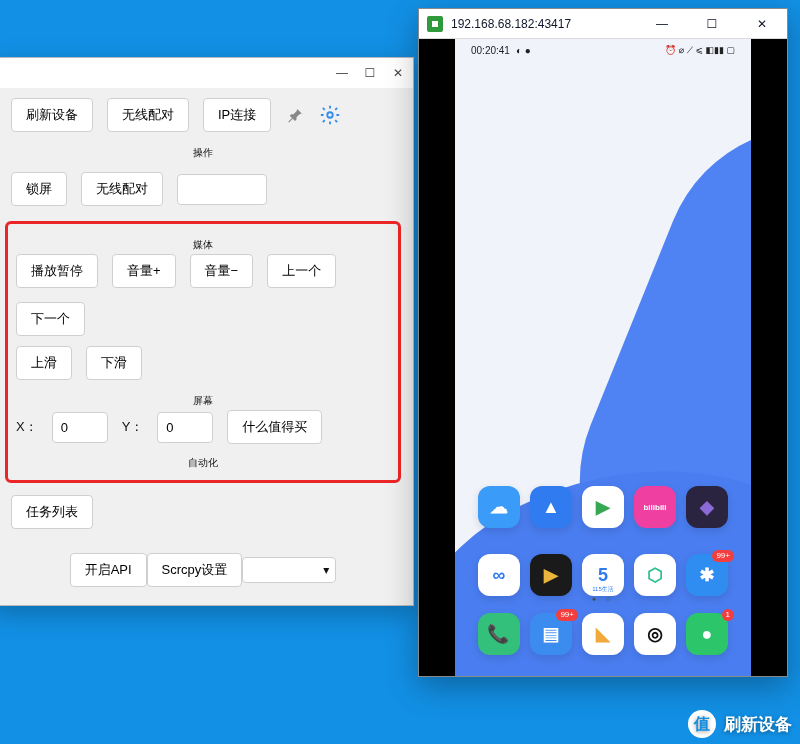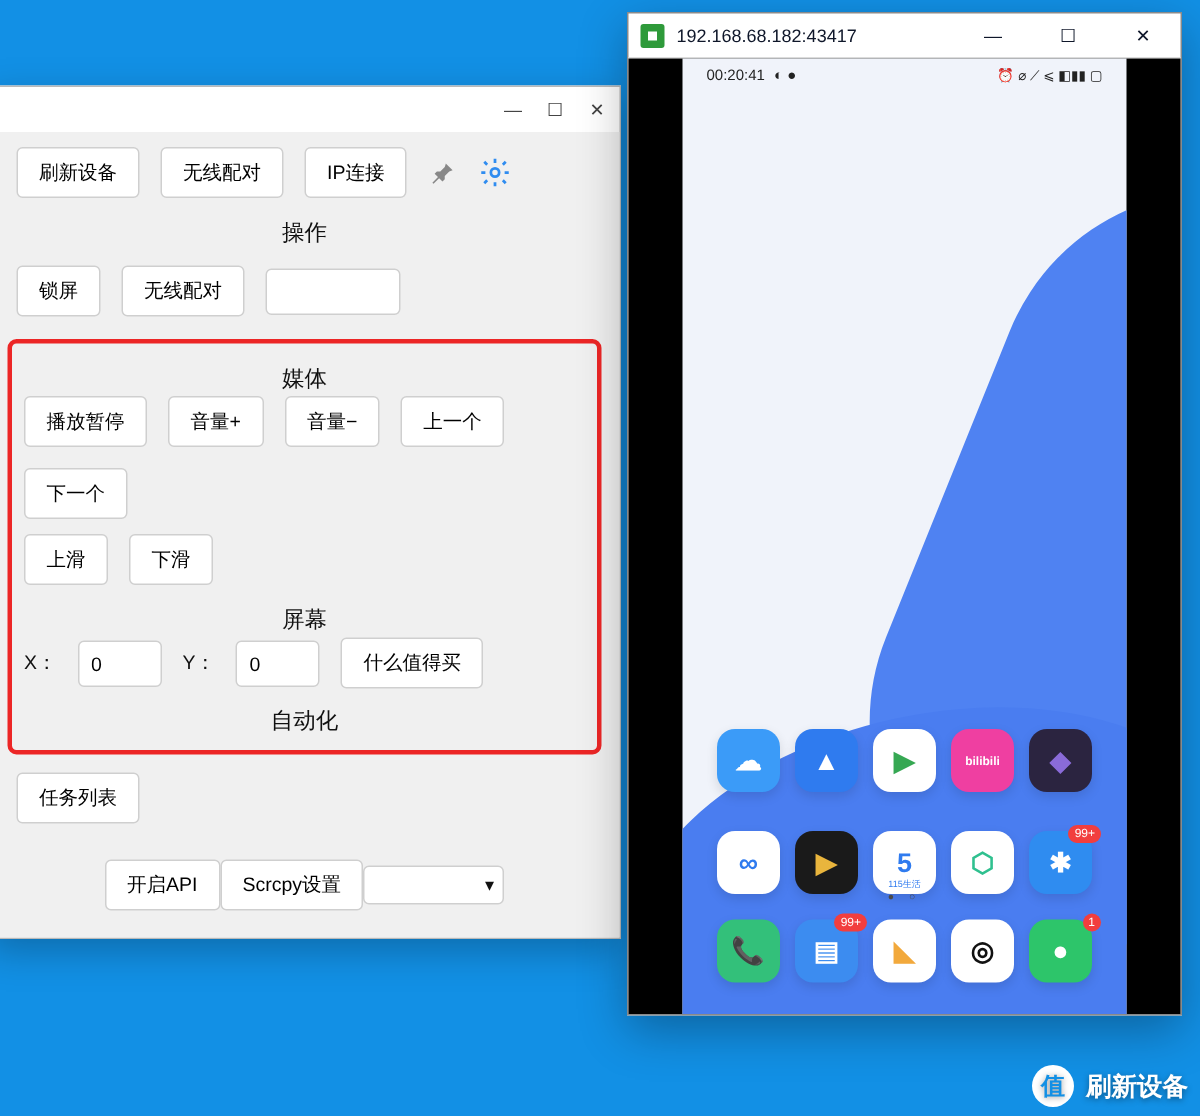--- a/index.html
+++ b/index.html
@@ -49,21 +49,21 @@
     border: 1px solid #cfcfcf;
     border-radius: 4px;
     padding: 7px 14px;
     font-size: 13px;
     white-space: nowrap;
     cursor: pointer;
     text-align: right;
   }
   .section-title {
     text-align: center;
-    font-size: 15px;
+    font-size: 10px;
     padding: 4px 0 2px;
   }
   .gear-icon {
     width: 22px; height: 22px;
     display:inline-flex;align-items:center;justify-content:center;
   }
   .gear-icon svg { width:22px;height:22px; }
   .pin-icon { width:20px;height:20px;display:inline-flex;align-items:center;justify-content:center;color:#666; }
   .pin-icon svg{width:18px;height:18px;fill:#888;}
   .text-input {

